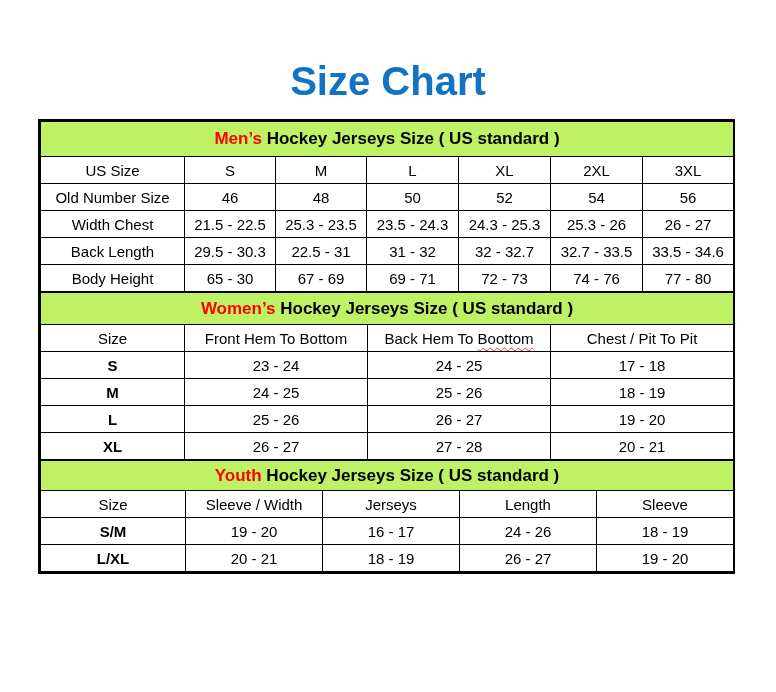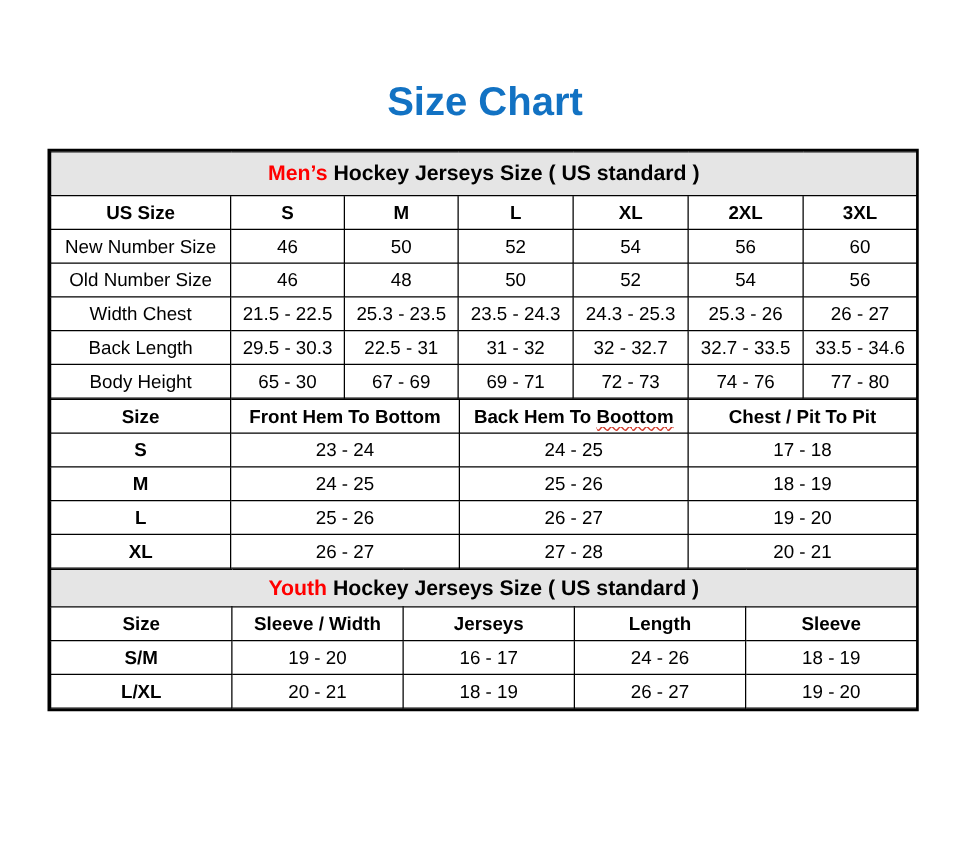--- a/index.html
+++ b/index.html
@@ -10,21 +10,21 @@
     color: #000000;
     overflow: hidden;
   }
   .page {
     width: 776px; height: 692px;
     position: relative;
   }
   .title {
     padding-top: 62px;
     text-align: center;
-    font-size: 32px;
+    font-size: 40px;
     line-height: 38px;
     font-weight: bold;
     color: #1272c3;
     letter-spacing: 0px;
   }
   .chart-wrap {
     margin: 19px 41px 0 38px;
     width: 693px;
     border: 2px solid #000000;
   }
@@ -36,29 +36,29 @@
   td, th {
     border: 1px solid #000000;
     text-align: center;
     vertical-align: middle;
     font-size: 15px;
     padding: 0 2px;
     overflow: hidden;
     white-space: nowrap;
   }
   .banner {
-    background: #e5e5e5;
+    background: #bef264;
     font-weight: bold;
     font-size: 17px;
     height: 34px;
   }
   .banner.mid { height: 31px; }
   .banner.small { height: 29px; }
   .banner .hl { color: #ff0000; }
-  th { font-weight: bold; height: 26px; }
+  th { font-weight: normal; height: 26px; }
   td { height: 26px; }
   .bold-label { font-weight: bold; }
   .misspelled {
     text-decoration: underline wavy #d03a2b;
     text-decoration-thickness: 1px;
     text-underline-offset: 3px;
   }
 </style>
 </head>
 <body>
@@ -88,29 +88,20 @@
       <tr>
         <th>US Size</th>
         <th>S</th>
         <th>M</th>
         <th>L</th>
         <th>XL</th>
         <th>2XL</th>
         <th>3XL</th>
       </tr>
       <tr>
-        <td>New Number Size</td>
-        <td>46</td>
-        <td>50</td>
-        <td>52</td>
-        <td>54</td>
-        <td>56</td>
-        <td>60</td>
-      </tr>
-      <tr>
         <td>Old Number Size</td>
         <td>46</td>
         <td>48</td>
         <td>50</td>
         <td>52</td>
         <td>54</td>
         <td>56</td>
       </tr>
       <tr>
         <td>Width Chest</td>
@@ -143,20 +134,25 @@
       </table>
 
     <table>
       <colgroup>
         <col style="width:144px">
           <col style="width:183px">
           <col style="width:183px">
           <col style="width:183px">
       </colgroup>
       <tbody>
+          <tr>
+        <td colspan="4" class="banner mid">
+          <span class="hl">Women’s</span><span> Hockey Jerseys Size ( US standard )</span>
+        </td>
+      </tr>
       <tr>
         <th>Size</th>
         <th>Front Hem To Bottom</th>
         <th><span>Back Hem To </span><span class="misspelled">Boottom</span></th>
         <th>Chest / Pit To Pit</th>
       </tr>
       <tr>
         <td class="bold-label">S</td>
         <td>23 - 24</td>
         <td>24 - 25</td>

